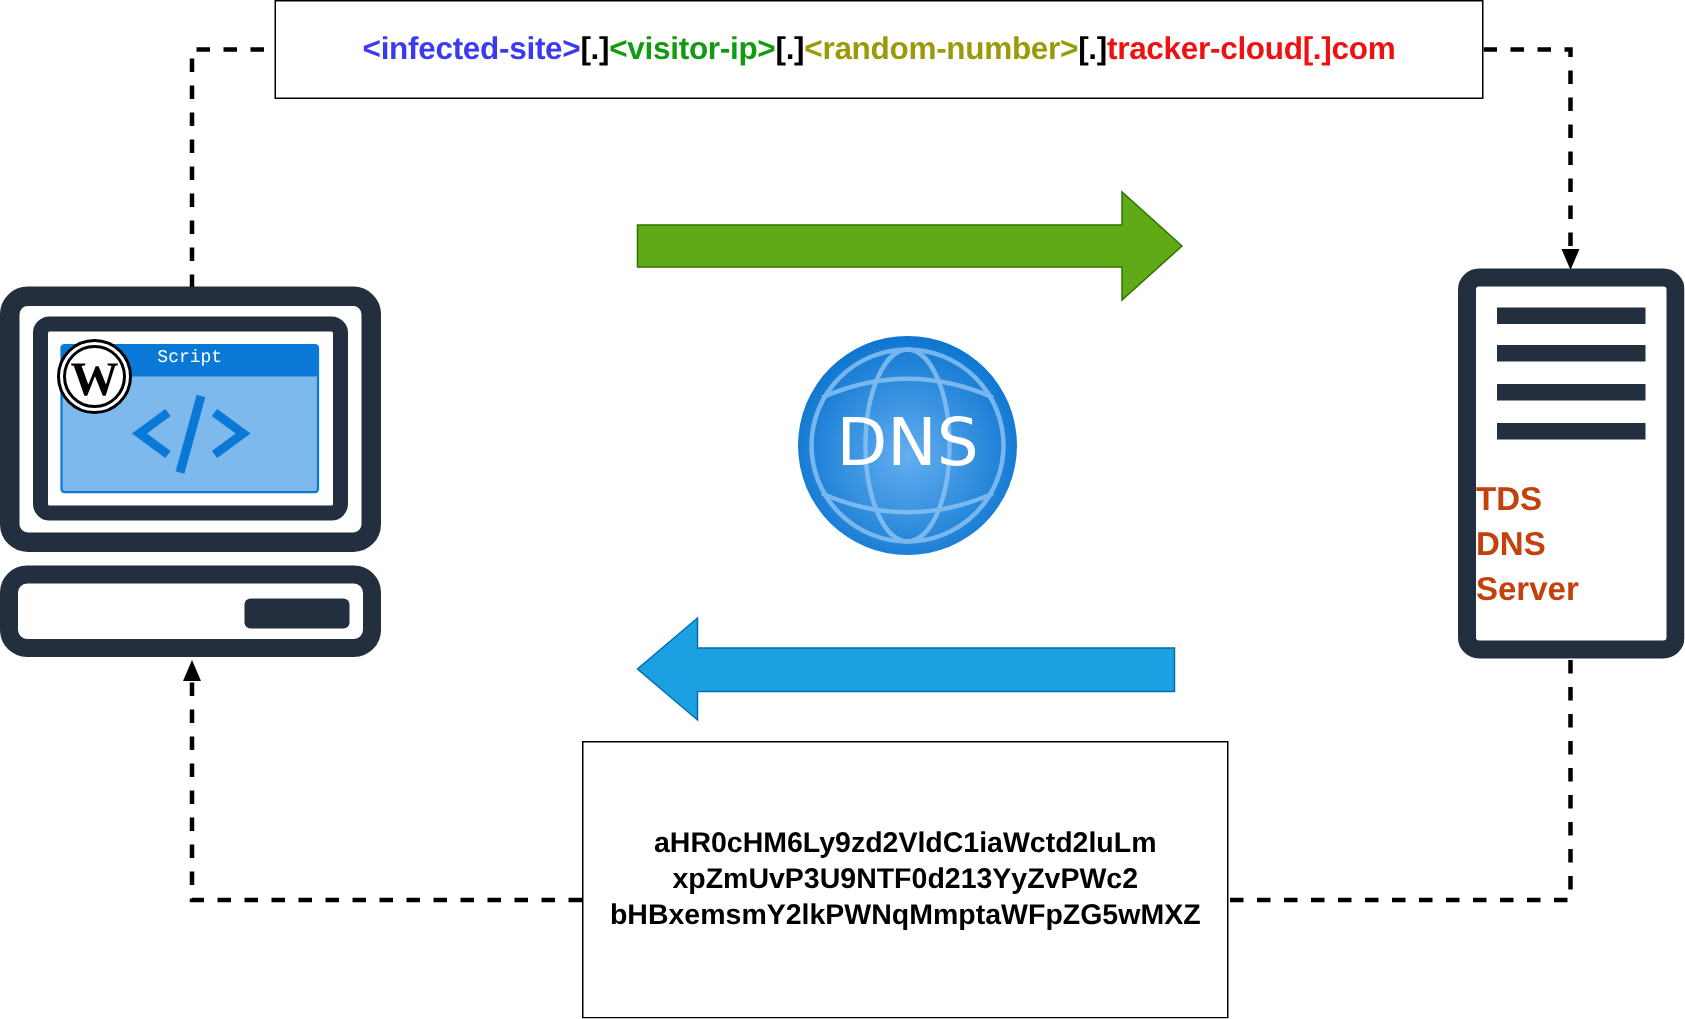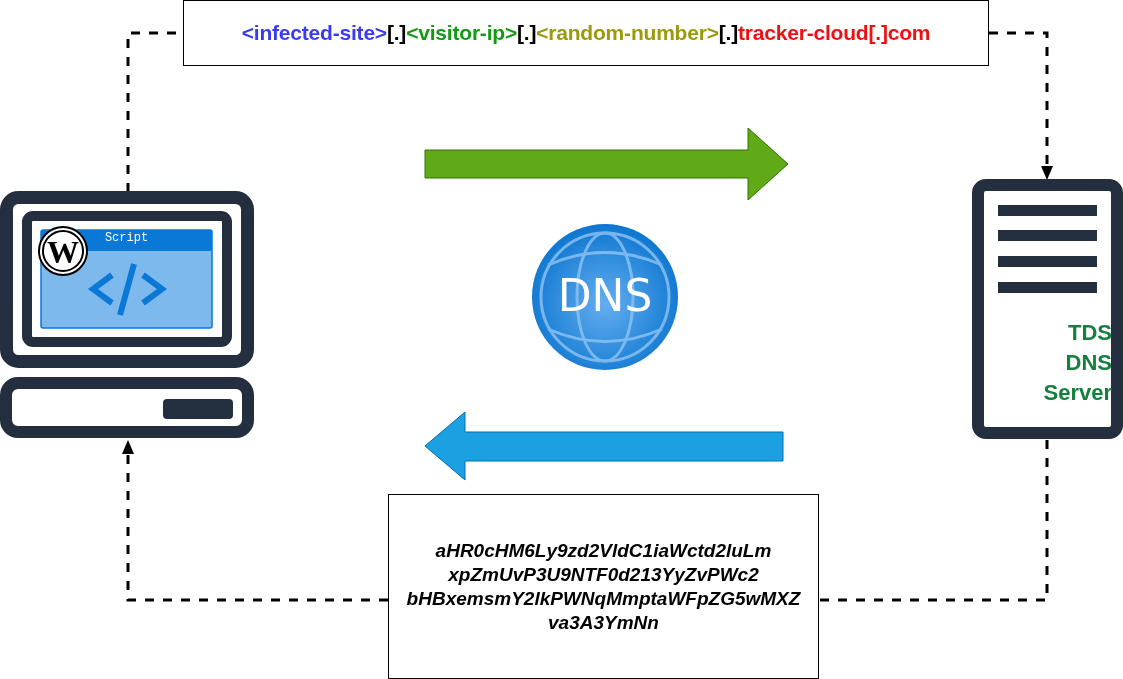--- a/index.html
+++ b/index.html
@@ -4,27 +4,27 @@
   <style>
     html, body { margin: 0; padding: 0; background: #ffffff; }
     body { width: 1123px; height: 679px; position: relative; overflow: hidden;
            font-family: "Liberation Sans", sans-serif; }
     #stage { position: absolute; left: 0; top: 0; width: 1123px; height: 679px; }
     .box { position: absolute; background: #fff; border: 1px solid #000; box-sizing: border-box; }
     #query-box { left: 183px; top: 0; width: 806px; height: 66px;
                  display: flex; align-items: center; justify-content: center; }
     #query-text { font-weight: bold; font-size: 21px; white-space: nowrap; letter-spacing: -0.2px; }
     #response-box { left: 388px; top: 494px; width: 431px; height: 185px;
-                    display: flex; align-items: center; justify-content: center; font-style: italic; }
+                    display: flex; align-items: center; justify-content: center; }
     #response-text { font-weight: bold; font-size: 19px; text-align: center; line-height: 24px; color: #000; }
     #response-text div { white-space: nowrap; }
     .script-label { position: absolute; left: 41px; top: 230px; width: 171px; height: 20px;
                     text-align: center; color: #fff; font-size: 12px; line-height: 16px; font-family: Liberation Mono, monospace; }
-    .server-label { position: absolute; left: 984px; top: 318px; width: 128px; text-align: right;
-                    font-weight: bold; font-size: 22px; line-height: 30px; color: #15803d; }
+    .server-label { position: absolute; left: 984px; top: 318px; width: 128px; text-align: left;
+                    font-weight: bold; font-size: 22px; line-height: 30px; color: #c2410c; }
     .dns-label { position: absolute; left: 532px; top: 265px; width: 146px; text-align: center;
                  color: #fff; font-size: 44px; line-height: 62px; font-family: "DejaVu Sans", sans-serif; }
   </style>
 </head>
 <body>
 
 <div id="stage">
   <svg width="1123" height="679" viewBox="0 0 1123 679" style="position:absolute;left:0;top:0">
     <defs>
       <marker id="arrowhead" markerWidth="8" markerHeight="8" refX="4" refY="4" orient="auto" markerUnits="userSpaceOnUse">
@@ -100,16 +100,15 @@
 
   <div class="box" id="query-box">
     <div id="query-text"><span style="color: rgb(58, 58, 240);">&lt;infected-site&gt;</span><span style="color: rgb(0, 0, 0);">[.]</span><span style="color: rgb(19, 154, 19);">&lt;visitor-ip&gt;</span><span style="color: rgb(0, 0, 0);">[.]</span><span style="color: rgb(154, 154, 10);">&lt;random-number&gt;</span><span style="color: rgb(0, 0, 0);">[.]</span><span style="color: rgb(238, 17, 17);">tracker-cloud</span><span style="color: rgb(238, 17, 17);">[.]</span><span style="color: rgb(238, 17, 17);">com</span></div>
   </div>
 
   <div class="box" id="response-box">
     <div id="response-text">
       <div>aHR0cHM6Ly9zd2VldC1iaWctd2luLm</div>
       <div>xpZmUvP3U9NTF0d213YyZvPWc2</div>
       <div>bHBxemsmY2lkPWNqMmptaWFpZG5wMXZ</div>
-      <div>va3A3YmNn</div>
     </div>
   </div>
 </div>
 
 </body></html>

